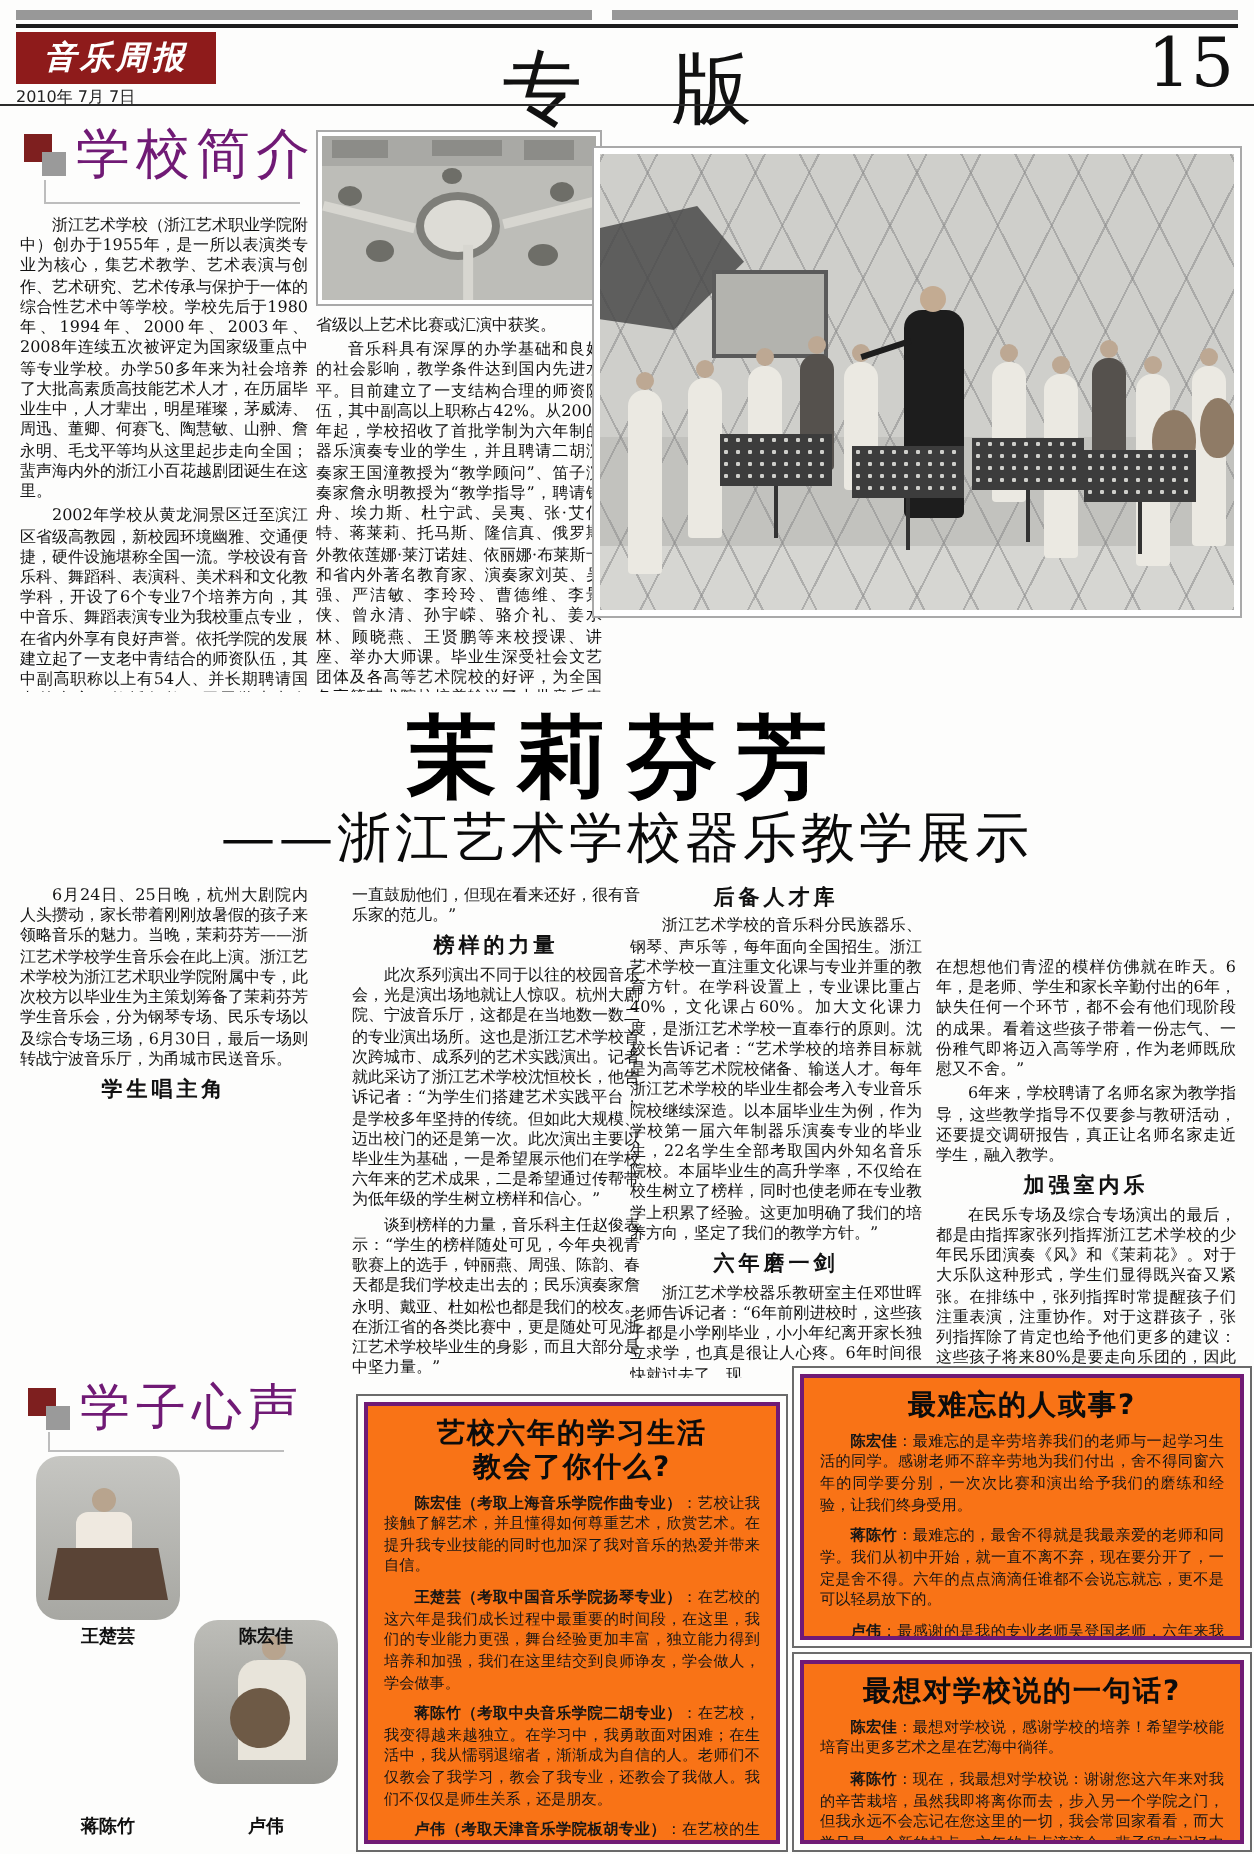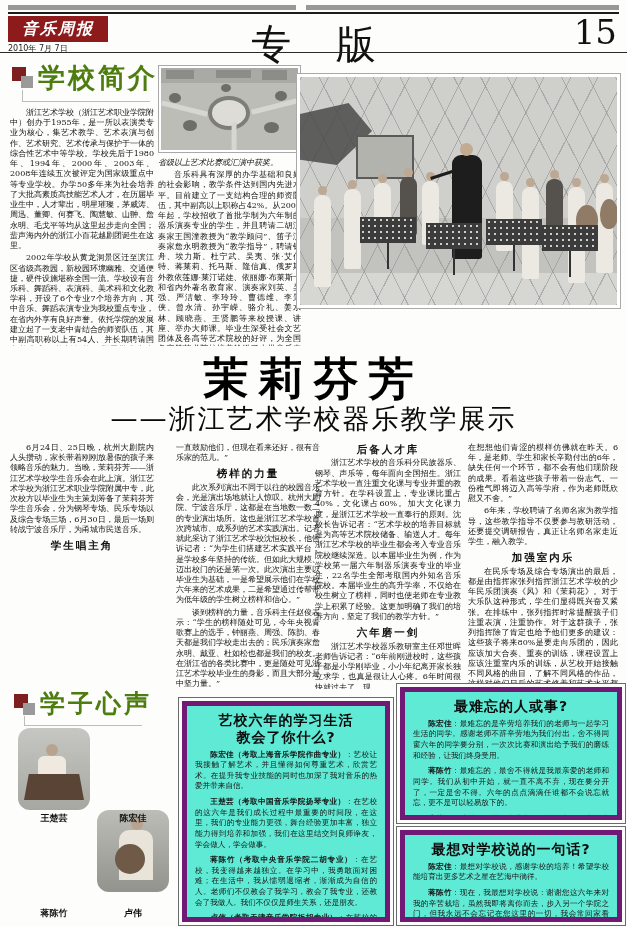--- a/index.html
+++ b/index.html
@@ -28,22 +28,22 @@
     white-space:nowrap; padding-left:16px;
   }
   .page-number { right:10px; top:12px; font-size:34px; font-family:"DejaVu Serif",serif; color:#111; }
 
   
   .sec-title { display:flex; align-items:flex-start; }
   .sq-wrap { position:relative; width:26px; height:30px; }
   .sq-red  { position:absolute; left:0; top:4px; width:14px; height:14px; background:#7e1f1f; }
   .sq-gray { position:absolute; left:9px; top:13px; width:12px; height:12px; background:#9a9a9a; }
   .sec-title-text {
-    font-family:"DejaVu Sans","Liberation Sans",sans-serif; font-weight:700;
-    font-size:27px; letter-spacing:3px; color:#4d7c0f; line-height:1.1;
+    font-family:"DejaVu Sans","Liberation Sans",sans-serif; font-weight:400;
+    font-size:27px; letter-spacing:3px; color:#701a75; line-height:1.1;
   }
   .l-frame { border-left:1px solid #bdbdbd; border-bottom:1px solid #bdbdbd; }
 
   
   .col { overflow:hidden; text-align:justify; font-size:8px; line-height:1.28; color:#111; }
   .col p { text-indent:2em; margin-bottom:2px; }
   .subhead {
     text-align:center; text-indent:0 !important; font-weight:bold;
     font-size:10.5px; margin:4px 0 3px 0; letter-spacing:2px;
     font-family:"DejaVu Serif",serif;
@@ -97,22 +97,22 @@
   .campus .bld  { position:absolute; top:2%; background:#8c8c88; }
 
   .stuphoto { border-radius:12px; overflow:hidden; position:relative; }
   .stu-sil { position:absolute; background:#4f4b47; }
   .stu-head { position:absolute; border-radius:50%; background:#b8a48e; }
 
   .stu-name { font-family:"DejaVu Sans",sans-serif; font-weight:bold; font-size:9px; text-align:center; color:#111; }
 
   
   .qa-box {
-    border:5px solid #701a75; box-shadow:0 0 0 3px #fdfdfc, 0 0 0 4px #6a6a6a;
-    padding:6px 8px; overflow:hidden; background:#5eead4;
+    border:2px solid #701a75; box-shadow:0 0 0 3px #fdfdfc, 0 0 0 4px #6a6a6a;
+    padding:6px 8px; overflow:hidden; background:#f97316;
   }
   .qa-title {
     text-align:center; font-family:"DejaVu Sans","Liberation Sans",sans-serif;
     font-weight:900; font-size:14px; letter-spacing:1px; color:#0c0c0c; line-height:1.2;
     margin-bottom:4px;
   }
   .qa-entry { text-align:justify; font-size:7.6px; line-height:1.4; text-indent:2em; margin-bottom:5px; color:#161616; }
   .qa-entry b { font-weight:bold; }
 </style>
 </head>
@@ -155,21 +155,21 @@
       <div class="path" style="right:0; top:44%; width:34%; transform:rotate(-14deg);"></div>
       <div class="path" style="left:42%; top:82%; width:22%; transform:rotate(90deg);"></div>
       <div class="tree" style="left:6%; top:30%; width:12px; height:10px;"></div>
       <div class="tree" style="left:16%; top:64%; width:14px; height:11px;"></div>
       <div class="tree" style="right:8%; top:28%; width:12px; height:10px;"></div>
       <div class="tree" style="right:14%; top:66%; width:15px; height:11px;"></div>
       <div class="tree" style="left:44%; top:20%; width:10px; height:8px;"></div>
     </div>
   </div>
   <div class="abs col" style="left:158px; top:158px; width:143px; height:188px;">
-    <p style="text-indent:0;font-style:italic;">省级以上艺术比赛或汇演中获奖。</p>
+    <p style="text-indent:0;">省级以上艺术比赛或汇演中获奖。</p>
     <p>音乐科具有深厚的办学基础和良好的社会影响，教学条件达到国内先进水平。目前建立了一支结构合理的师资队伍，其中副高以上职称占42%。从2004年起，学校招收了首批学制为六年制的器乐演奏专业的学生，并且聘请二胡演奏家王国潼教授为“教学顾问”、笛子演奏家詹永明教授为“教学指导”，聘请钱舟、埃力斯、杜宁武、吴夷、张·艾伯特、蒋莱莉、托马斯、隆信真、俄罗斯外教依莲娜·莱汀诺娃、依丽娜·布莱斯卡和省内外著名教育家、演奏家刘英、吴强、严洁敏、李玲玲、曹德维、李景侠、曾永清、孙宇嵘、骆介礼、姜水林、顾晓燕、王贤鹏等来校授课、讲座、举办大师课。毕业生深受社会文艺团体及各高等艺术院校的好评，为全国各高等艺术院校培养输送了大批音乐表演人才。</p>
   </div>
 
   <div class="abs photo-frame" style="left:296px; top:73px; width:325px; height:236px;">
     <div class="photo concert">
       <div class="piano"></div>
       <div class="painting"></div>
 
       <div class="performer" style="left:14px; top:118px; height:92px;"></div>
       <div class="performer" style="left:44px; top:112px; height:80px;"></div>
@@ -205,21 +205,21 @@
     <p>此次系列演出不同于以往的校园音乐会，光是演出场地就让人惊叹。杭州大剧院、宁波音乐厅，这都是在当地数一数二的专业演出场所。这也是浙江艺术学校首次跨城市、成系列的艺术实践演出。记者就此采访了浙江艺术学校沈恒校长，他告诉记者：“为学生们搭建艺术实践平台，是学校多年坚持的传统。但如此大规模、迈出校门的还是第一次。此次演出主要以毕业生为基础，一是希望展示他们在学校六年来的艺术成果，二是希望通过传帮带为低年级的学生树立榜样和信心。”</p>
     <p>谈到榜样的力量，音乐科主任赵俊表示：“学生的榜样随处可见，今年央视青歌赛上的选手，钟丽燕、周强、陈韵、春天都是我们学校走出去的；民乐演奏家詹永明、戴亚、杜如松也都是我们的校友。在浙江省的各类比赛中，更是随处可见浙江艺术学校毕业生的身影，而且大部分是中坚力量。”</p>
   </div>
   <div class="abs col" style="left:315px; top:443px; width:146px; height:246px;">
     <p class="subhead" style="margin-top:0;">后备人才库</p>
     <p>浙江艺术学校的音乐科分民族器乐、钢琴、声乐等，每年面向全国招生。浙江艺术学校一直注重文化课与专业并重的教育方针。在学科设置上，专业课比重占40%，文化课占60%。加大文化课力度，是浙江艺术学校一直奉行的原则。沈校长告诉记者：“艺术学校的培养目标就是为高等艺术院校储备、输送人才。每年浙江艺术学校的毕业生都会考入专业音乐院校继续深造。以本届毕业生为例，作为学校第一届六年制器乐演奏专业的毕业生，22名学生全部考取国内外知名音乐院校。本届毕业生的高升学率，不仅给在校生树立了榜样，同时也使老师在专业教学上积累了经验。这更加明确了我们的培养方向，坚定了我们的教学方针。”</p>
     <p class="subhead">六年磨一剑</p>
     <p>浙江艺术学校器乐教研室主任邓世晖老师告诉记者：“6年前刚进校时，这些孩子都是小学刚毕业，小小年纪离开家长独立求学，也真是很让人心疼。6年时间很快就过去了，现</p>
   </div>
   <div class="abs col" style="left:468px; top:443px; width:150px; height:246px;">
-    <p style="text-indent:0;">在想想他们青涩的模样仿佛就在昨天。6年，是老师、学生和家长辛勤付出的6年，缺失任何一个环节，都不会有他们现阶段的成果。看着这些孩子带着一份志气、一份稚气即将迈入高等学府，作为老师既欣慰又不舍。”</p>
+    <p style="text-indent:0;margin-top:36px;">在想想他们青涩的模样仿佛就在昨天。6年，是老师、学生和家长辛勤付出的6年，缺失任何一个环节，都不会有他们现阶段的成果。看着这些孩子带着一份志气、一份稚气即将迈入高等学府，作为老师既欣慰又不舍。”</p>
     <p>6年来，学校聘请了名师名家为教学指导，这些教学指导不仅要参与教研活动，还要提交调研报告，真正让名师名家走近学生，融入教学。</p>
     <p class="subhead">加强室内乐</p>
     <p>在民乐专场及综合专场演出的最后，都是由指挥家张列指挥浙江艺术学校的少年民乐团演奏《风》和《茉莉花》。对于大乐队这种形式，学生们显得既兴奋又紧张。在排练中，张列指挥时常提醒孩子们注重表演，注重协作。对于这群孩子，张列指挥除了肯定也给予他们更多的建议：这些孩子将来80%是要走向乐团的，因此应该加大合奏、重奏的训练，课程设置上应该注重室内乐的训练，从艺校开始接触不同风格的曲目，了解不同风格的作品，这样对他们日后的艺术修养和艺术水平都是至关重要的。</p>
 
   </div>
 
   <div class="abs sec-title" style="left:14px; top:690px;">
     <span class="sq-wrap">
       <span class="sq-red"></span>
         <span class="sq-gray"></span>

